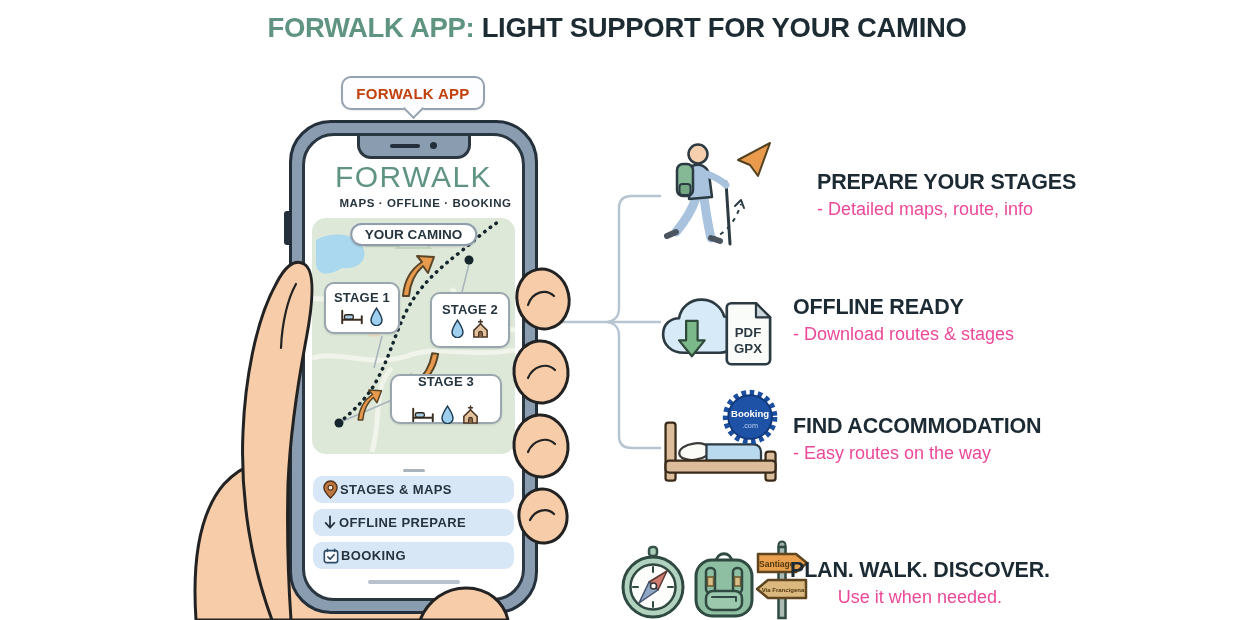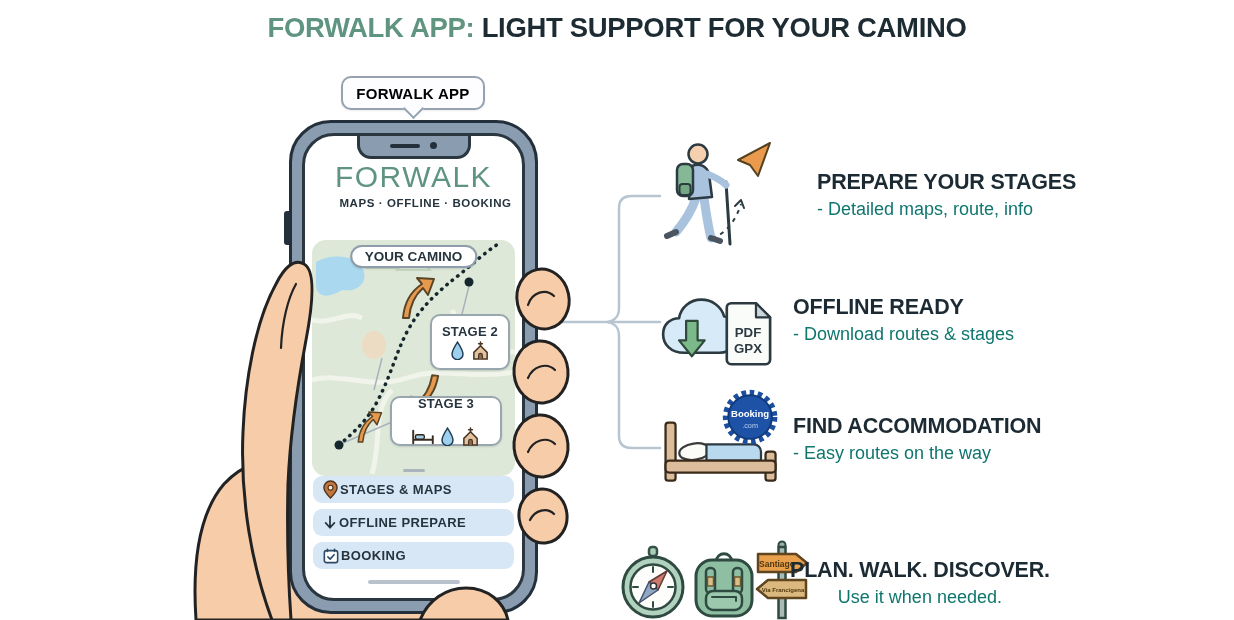--- a/index.html
+++ b/index.html
@@ -8,21 +8,21 @@
 
   
   .title { position:absolute; top:12px; left:0; width:100%; text-align:center;
            font-size:28px; font-weight:700; letter-spacing:-0.3px; transform:scaleX(0.98); margin:0; }
   .t-green { color:#5f9481; }
   .t-dark  { color:#1d2b33; }
 
   
   .bubble { position:absolute; left:341px; top:76px; width:140px; height:30px; background:#fdfdff;
             border:2px solid #94a2b2; border-radius:10px; display:flex; align-items:center; justify-content:center;
-            font-weight:700; font-size:15px; color:#000000; letter-spacing:0.3px; z-index:5;
+            font-weight:700; font-size:15px; color:#c2410c; letter-spacing:0.3px; z-index:5;
             box-shadow:0 1px 2px rgba(0,0,0,0.08); }
   .bubble-tail { position:absolute; left:50%; bottom:-8px; width:13px; height:13px; margin-left:-7px;
             background:#fdfdff; border-right:2px solid #94a2b2; border-bottom:2px solid #94a2b2;
             transform:rotate(45deg); }
 
   
   .phone { position:absolute; left:289px; top:120px; width:243px; height:488px; background:#8a9cb0;
            border:3px solid #232f3a; border-radius:42px; z-index:3; }
   .side-btn { position:absolute; left:-8px; top:88px; width:6px; height:34px; background:#232f3a;
            border-radius:3px 0 0 3px; }
@@ -31,21 +31,21 @@
   .notch { position:absolute; top:-1px; left:50%; transform:translateX(-50%); width:108px; height:21px;
            background:#8a9cb0; border:3px solid #2a3640; border-top:none; border-radius:0 0 14px 14px;
            display:flex; align-items:center; justify-content:center; gap:10px; }
   .speaker { width:30px; height:4px; background:#232f3a; border-radius:2px; }
   .camera  { width:7px; height:7px; background:#232f3a; border-radius:50%; }
   .logo    { position:absolute; top:24px; width:100%; text-align:center; font-size:30px; font-weight:400;
              color:#5f9481; letter-spacing:1.5px; }
   .tagline { position:absolute; top:61px; width:100%; text-align:center; font-size:11.5px; font-weight:700;
              color:#26343e; letter-spacing:0.6px;padding-left:12px; }
 
-  .map { position:absolute; left:7px; right:7px; top:104px; height:236px; background:#dde8d8;
+  .map { position:absolute; left:7px; right:7px; top:82px; height:236px; background:#dde8d8;
          border-radius:14px; overflow:hidden; }
   .map-art { position:absolute; left:0; top:0; width:100%; height:100%; }
   .pill { position:absolute; top:5px; left:50%; transform:translateX(-50%); background:#fff;
           border:2px solid #8e9cab; border-radius:12px; padding:2px 13px; font-size:13.5px; font-weight:700;
           color:#26343e; white-space:nowrap; box-shadow:0 1px 2px rgba(40,60,70,.15); }
   .stage-card { position:absolute; background:#fff; border:2px solid #9aa6ae; border-radius:10px;
           display:flex; flex-direction:column; align-items:center; justify-content:center; gap:2px;
           padding:2px 4px; box-shadow:0 1px 2px rgba(40,60,70,.15); box-sizing:border-box; }
   .stage-label { font-size:13px; font-weight:700; color:#26343e; letter-spacing:0.2px; }
   .stage-icons { display:flex; gap:5px; align-items:center; }
@@ -64,21 +64,21 @@
 
   
   .connector  { position:absolute; left:0; top:0; z-index:1; pointer-events:none; }
   .hand-back  { position:absolute; left:0; top:0; z-index:2; pointer-events:none; }
   .hand-front { position:absolute; left:0; top:0; z-index:4; pointer-events:none; }
 
   
   .f-icon { position:absolute; z-index:1; }
   .f-text { position:absolute; z-index:1; }
   .f-title { font-size:21.5px; font-weight:700; color:#1c2b33; letter-spacing:-0.2px; }
-  .f-sub   { font-size:18px; color:#0f766e; margin-top:4px; }
+  .f-sub   { font-size:18px; color:#ec4899; margin-top:4px; }
   .feat1-icon { left:648px; top:140px; }
   .feat1-text { left:793px; top:170px;margin-left:24px; }
   .feat2-icon { left:650px; top:282px; }
   .feat2-text { left:793px; top:295px; }
   .feat3-icon { left:650px; top:388px; }
   .feat3-text { left:793px; top:414px; }
   .footer-text { left:790px; top:558px; text-align:center; }
   .compass-pos  { left:618px; top:545px; }
   .backpack-pos { left:690px; top:546px; }
   .signpost-pos { left:752px; top:540px; }
@@ -138,20 +138,32 @@
           <circle cx="157" cy="42" r="4.5" fill="#15262c"></circle>
           <g fill="#e79a4d" stroke="#5a4526" stroke-width="2" stroke-linejoin="round">
             <use href="#swoosh" transform="translate(88,42)"></use>
             <use href="#swoosh" transform="translate(126,172) rotate(185)"></use>
             <use href="#swoosh" transform="translate(44,175) scale(0.75)"></use>
           </g>
         </svg>
 
         <div class="pill">YOUR CAMINO</div>
 
+        <div class="stage-card s1">
+          <div class="stage-label">STAGE 1</div>
+          <div class="stage-icons">
+            <svg width="24" height="16" viewBox="0 0 26 18">
+                <path d="M 2 2 V 16 M 2 12 H 24 M 24 8 V 16" fill="none" stroke="#3a2e20" stroke-width="2.2" stroke-linecap="round"></path>
+                <rect x="4.5" y="6.5" width="10" height="5" rx="2" fill="#a9cfe8" stroke="#2c2418" stroke-width="1.5"></rect>
+              </svg>
+            <svg width="15" height="19" viewBox="0 0 20 26">
+                <path d="M 10 1.5 C 10 1.5 2.5 13 2.5 18 a 7.5 7.5 0 0 0 15 0 C 17.5 13 10 1.5 10 1.5 Z" fill="#9fcfef" stroke="#1f3d52" stroke-width="2"></path>
+              </svg>
+          </div>
+        </div>
 
         <div class="stage-card s2">
           <div class="stage-label">STAGE 2</div>
           <div class="stage-icons">
             <svg width="15" height="19" viewBox="0 0 20 26">
                 <path d="M 10 1.5 C 10 1.5 2.5 13 2.5 18 a 7.5 7.5 0 0 0 15 0 C 17.5 13 10 1.5 10 1.5 Z" fill="#9fcfef" stroke="#1f3d52" stroke-width="2"></path>
               </svg>
             <svg width="21" height="19" viewBox="0 0 22 20">
                 <path d="M 11 1 V 5 M 9 3 H 13" stroke="#4a3525" stroke-width="1.6" fill="none" stroke-linecap="round"></path>
                 <path d="M 4 19 V 12 L 11 5 L 18 12 V 19 Z" fill="#e3c29e" stroke="#4a3525" stroke-width="1.6"></path>

